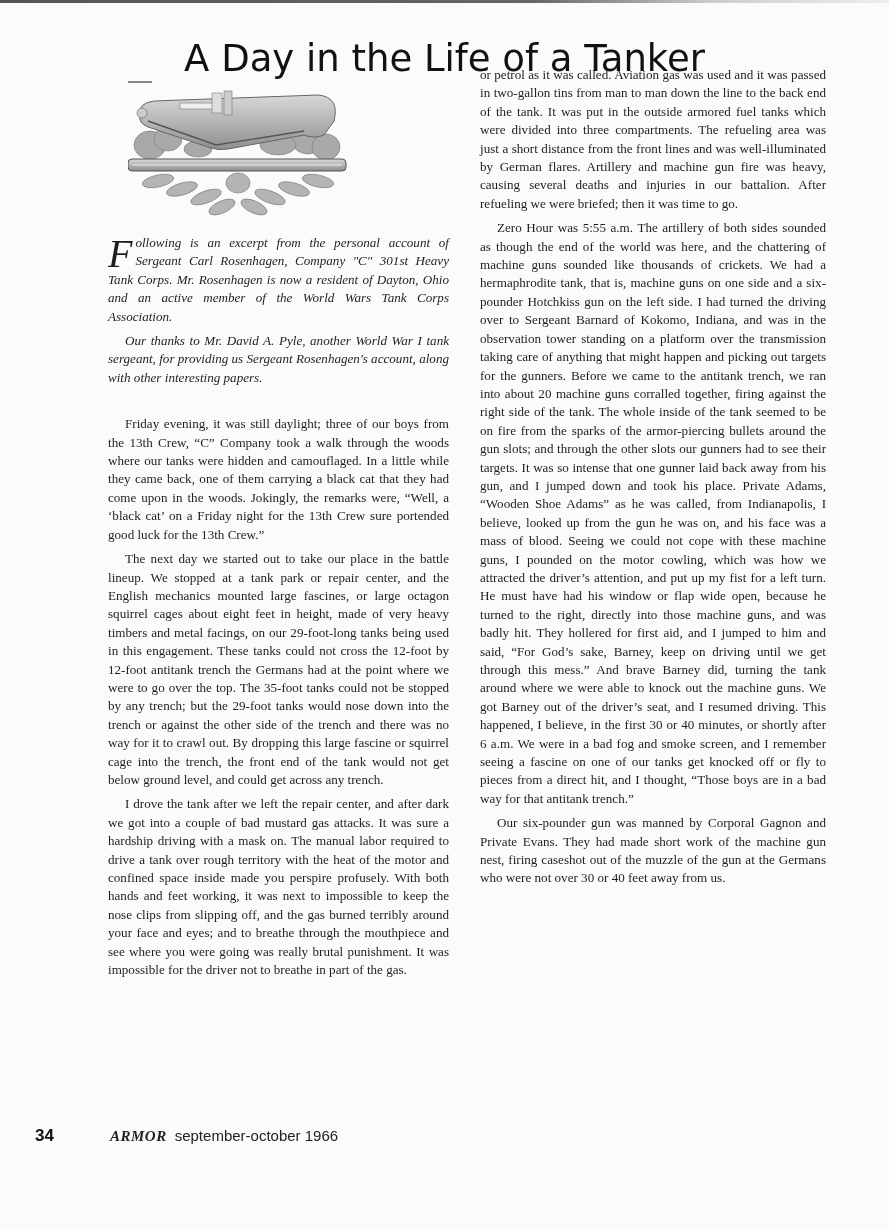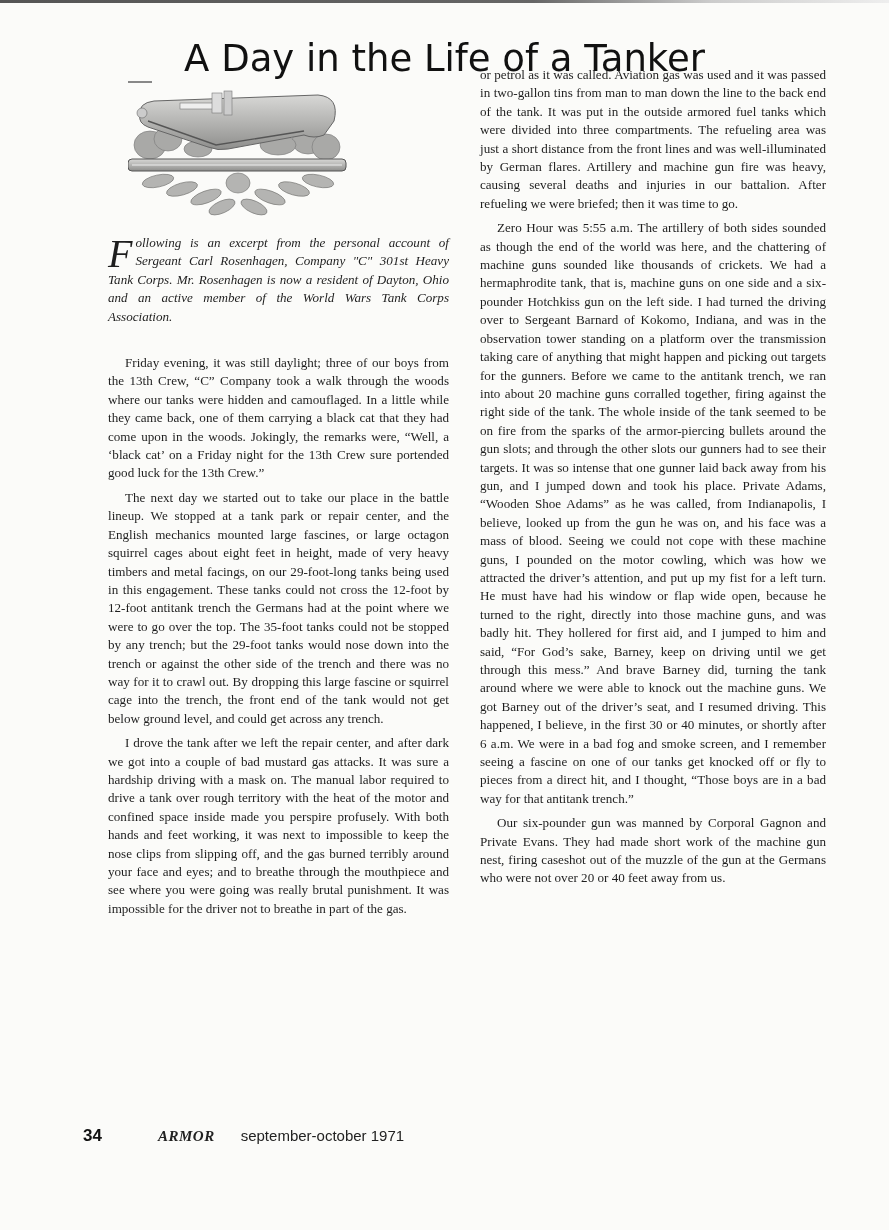--- a/index.html
+++ b/index.html
@@ -19,22 +19,22 @@
   .left-col { left: 102px; top: 228px; width: 353px; }
   .right-col { left: 474px; top: 60px; width: 358px; }
   .right-col p.cont { text-indent: 0; }
   .intro { font-style: italic; font-size: 13.1px; line-height: 18.4px; }
   .intro p { text-indent: 0; }
   .intro p.second { text-indent: 17px; }
   .dropcap { float: left; font-size: 40px; line-height: 32px; margin: 4px 3px 0 0; font-style: italic; font-family: "Liberation Serif", serif; }
   .intro-gap { height: 16px; }
   .badge { position: absolute; left: 128px; top: 75px; width: 220px; height: 150px; }
   .footer { position: absolute; top: 1126px; left: 35px; height: 20px; display: flex; align-items: baseline; }
-  .page-num { font-family: "Liberation Sans", sans-serif; font-weight: bold; font-size: 17px; color: #111; width: 75px; margin-left: 48px; }
-  .mag { font-family: "Liberation Serif", serif; font-style: italic; font-weight: bold; font-size: 15px; letter-spacing: 0.5px; color: #222; margin-right: 26px; }
+  .page-num { font-family: "Liberation Sans", sans-serif; font-weight: bold; font-size: 17px; color: #111; width: 75px; }
+  .mag { font-family: "Liberation Serif", serif; font-style: italic; font-weight: bold; font-size: 15px; letter-spacing: 0.5px; color: #222; margin-right: 8px; }
   .issue { font-family: "Liberation Sans", sans-serif; font-size: 15px; color: #222; }
 </style>
 </head>
 <body>
 
 <div class="topline"></div>
 
 <h1 class="title">A Day in the Life of a Tanker</h1>
 
 <svg class="badge" viewBox="0 0 220 150">
@@ -77,30 +77,31 @@
     <ellipse cx="166" cy="114" rx="16" ry="6" transform="rotate(16 166 114)"></ellipse>
     <ellipse cx="142" cy="122" rx="16" ry="6" transform="rotate(20 142 122)"></ellipse>
     <ellipse cx="126" cy="132" rx="14" ry="6" transform="rotate(24 126 132)"></ellipse>
     <ellipse cx="110" cy="108" rx="12" ry="10"></ellipse>
   </g>
 </svg>
 
 <div class="col left-col">
   <div class="intro">
     <p><span class="dropcap">F</span><span>ollowing is an excerpt from the personal account of Sergeant Carl Rosenhagen, Company "C" 301st Heavy Tank Corps. Mr. Rosenhagen is now a resident of Dayton, Ohio and an active member of the World Wars Tank Corps Association.</span></p>
+    <p class="second">Our thanks to Mr. David A. Pyle, another World War I tank sergeant, for providing us Sergeant Rosenhagen's account, along with other interesting papers.</p>
   </div>
   <div class="intro-gap"></div>
   <p>Friday evening, it was still daylight; three of our boys from the 13th Crew, “C” Company took a walk through the woods where our tanks were hidden and camouflaged. In a little while they came back, one of them carrying a black cat that they had come upon in the woods. Jokingly, the remarks were, “Well, a ‘black cat’ on a Friday night for the 13th Crew sure portended good luck for the 13th Crew.”</p>
   <p>The next day we started out to take our place in the battle lineup. We stopped at a tank park or repair center, and the English mechanics mounted large fascines, or large octagon squirrel cages about eight feet in height, made of very heavy timbers and metal facings, on our 29-foot-long tanks being used in this engagement. These tanks could not cross the 12-foot by 12-foot antitank trench the Germans had at the point where we were to go over the top. The 35-foot tanks could not be stopped by any trench; but the 29-foot tanks would nose down into the trench or against the other side of the trench and there was no way for it to crawl out. By dropping this large fascine or squirrel cage into the trench, the front end of the tank would not get below ground level, and could get across any trench.</p>
   <p>I drove the tank after we left the repair center, and after dark we got into a couple of bad mustard gas attacks. It was sure a hardship driving with a mask on. The manual labor required to drive a tank over rough territory with the heat of the motor and confined space inside made you perspire profusely. With both hands and feet working, it was next to impossible to keep the nose clips from slipping off, and the gas burned terribly around your face and eyes; and to breathe through the mouthpiece and see where you were going was really brutal punishment. It was impossible for the driver not to breathe in part of the gas.</p>
 </div>
 
 <div class="col right-col">
   <p class="cont">or petrol as it was called. Aviation gas was used and it was passed in two-gallon tins from man to man down the line to the back end of the tank. It was put in the outside armored fuel tanks which were divided into three compartments. The refueling area was just a short distance from the front lines and was well-illuminated by German flares. Artillery and machine gun fire was heavy, causing several deaths and injuries in our battalion. After refueling we were briefed; then it was time to go.</p>
   <p>Zero Hour was 5:55 a.m. The artillery of both sides sounded as though the end of the world was here, and the chattering of machine guns sounded like thousands of crickets. We had a hermaphrodite tank, that is, machine guns on one side and a six-pounder Hotchkiss gun on the left side. I had turned the driving over to Sergeant Barnard of Kokomo, Indiana, and was in the observation tower standing on a platform over the transmission taking care of anything that might happen and picking out targets for the gunners. Before we came to the antitank trench, we ran into about 20 machine guns corralled together, firing against the right side of the tank. The whole inside of the tank seemed to be on fire from the sparks of the armor-piercing bullets around the gun slots; and through the other slots our gunners had to see their targets. It was so intense that one gunner laid back away from his gun, and I jumped down and took his place. Private Adams, “Wooden Shoe Adams” as he was called, from Indianapolis, I believe, looked up from the gun he was on, and his face was a mass of blood. Seeing we could not cope with these machine guns, I pounded on the motor cowling, which was how we attracted the driver’s attention, and put up my fist for a left turn. He must have had his window or flap wide open, because he turned to the right, directly into those machine guns, and was badly hit. They hollered for first aid, and I jumped to him and said, “For God’s sake, Barney, keep on driving until we get through this mess.” And brave Barney did, turning the tank around where we were able to knock out the machine guns. We got Barney out of the driver’s seat, and I resumed driving. This happened, I believe, in the first 30 or 40 minutes, or shortly after 6 a.m. We were in a bad fog and smoke screen, and I remember seeing a fascine on one of our tanks get knocked off or fly to pieces from a direct hit, and I thought, “Those boys are in a bad way for that antitank trench.”</p>
-  <p>Our six-pounder gun was manned by Corporal Gagnon and Private Evans. They had made short work of the machine gun nest, firing caseshot out of the muzzle of the gun at the Germans who were not over 20 or 40 feet away from us.</p>
+  <p>Our six-pounder gun was manned by Corporal Gagnon and Private Evans. They had made short work of the machine gun nest, firing caseshot out of the muzzle of the gun at the Germans who were not over 30 or 40 feet away from us.</p>
 </div>
 
 <div class="footer">
   <span class="page-num">34</span>
   <span class="mag">ARMOR</span>
-  <span class="issue">september-october 1971</span>
+  <span class="issue">september-october 1966</span>
 </div>
 
 </body></html>

